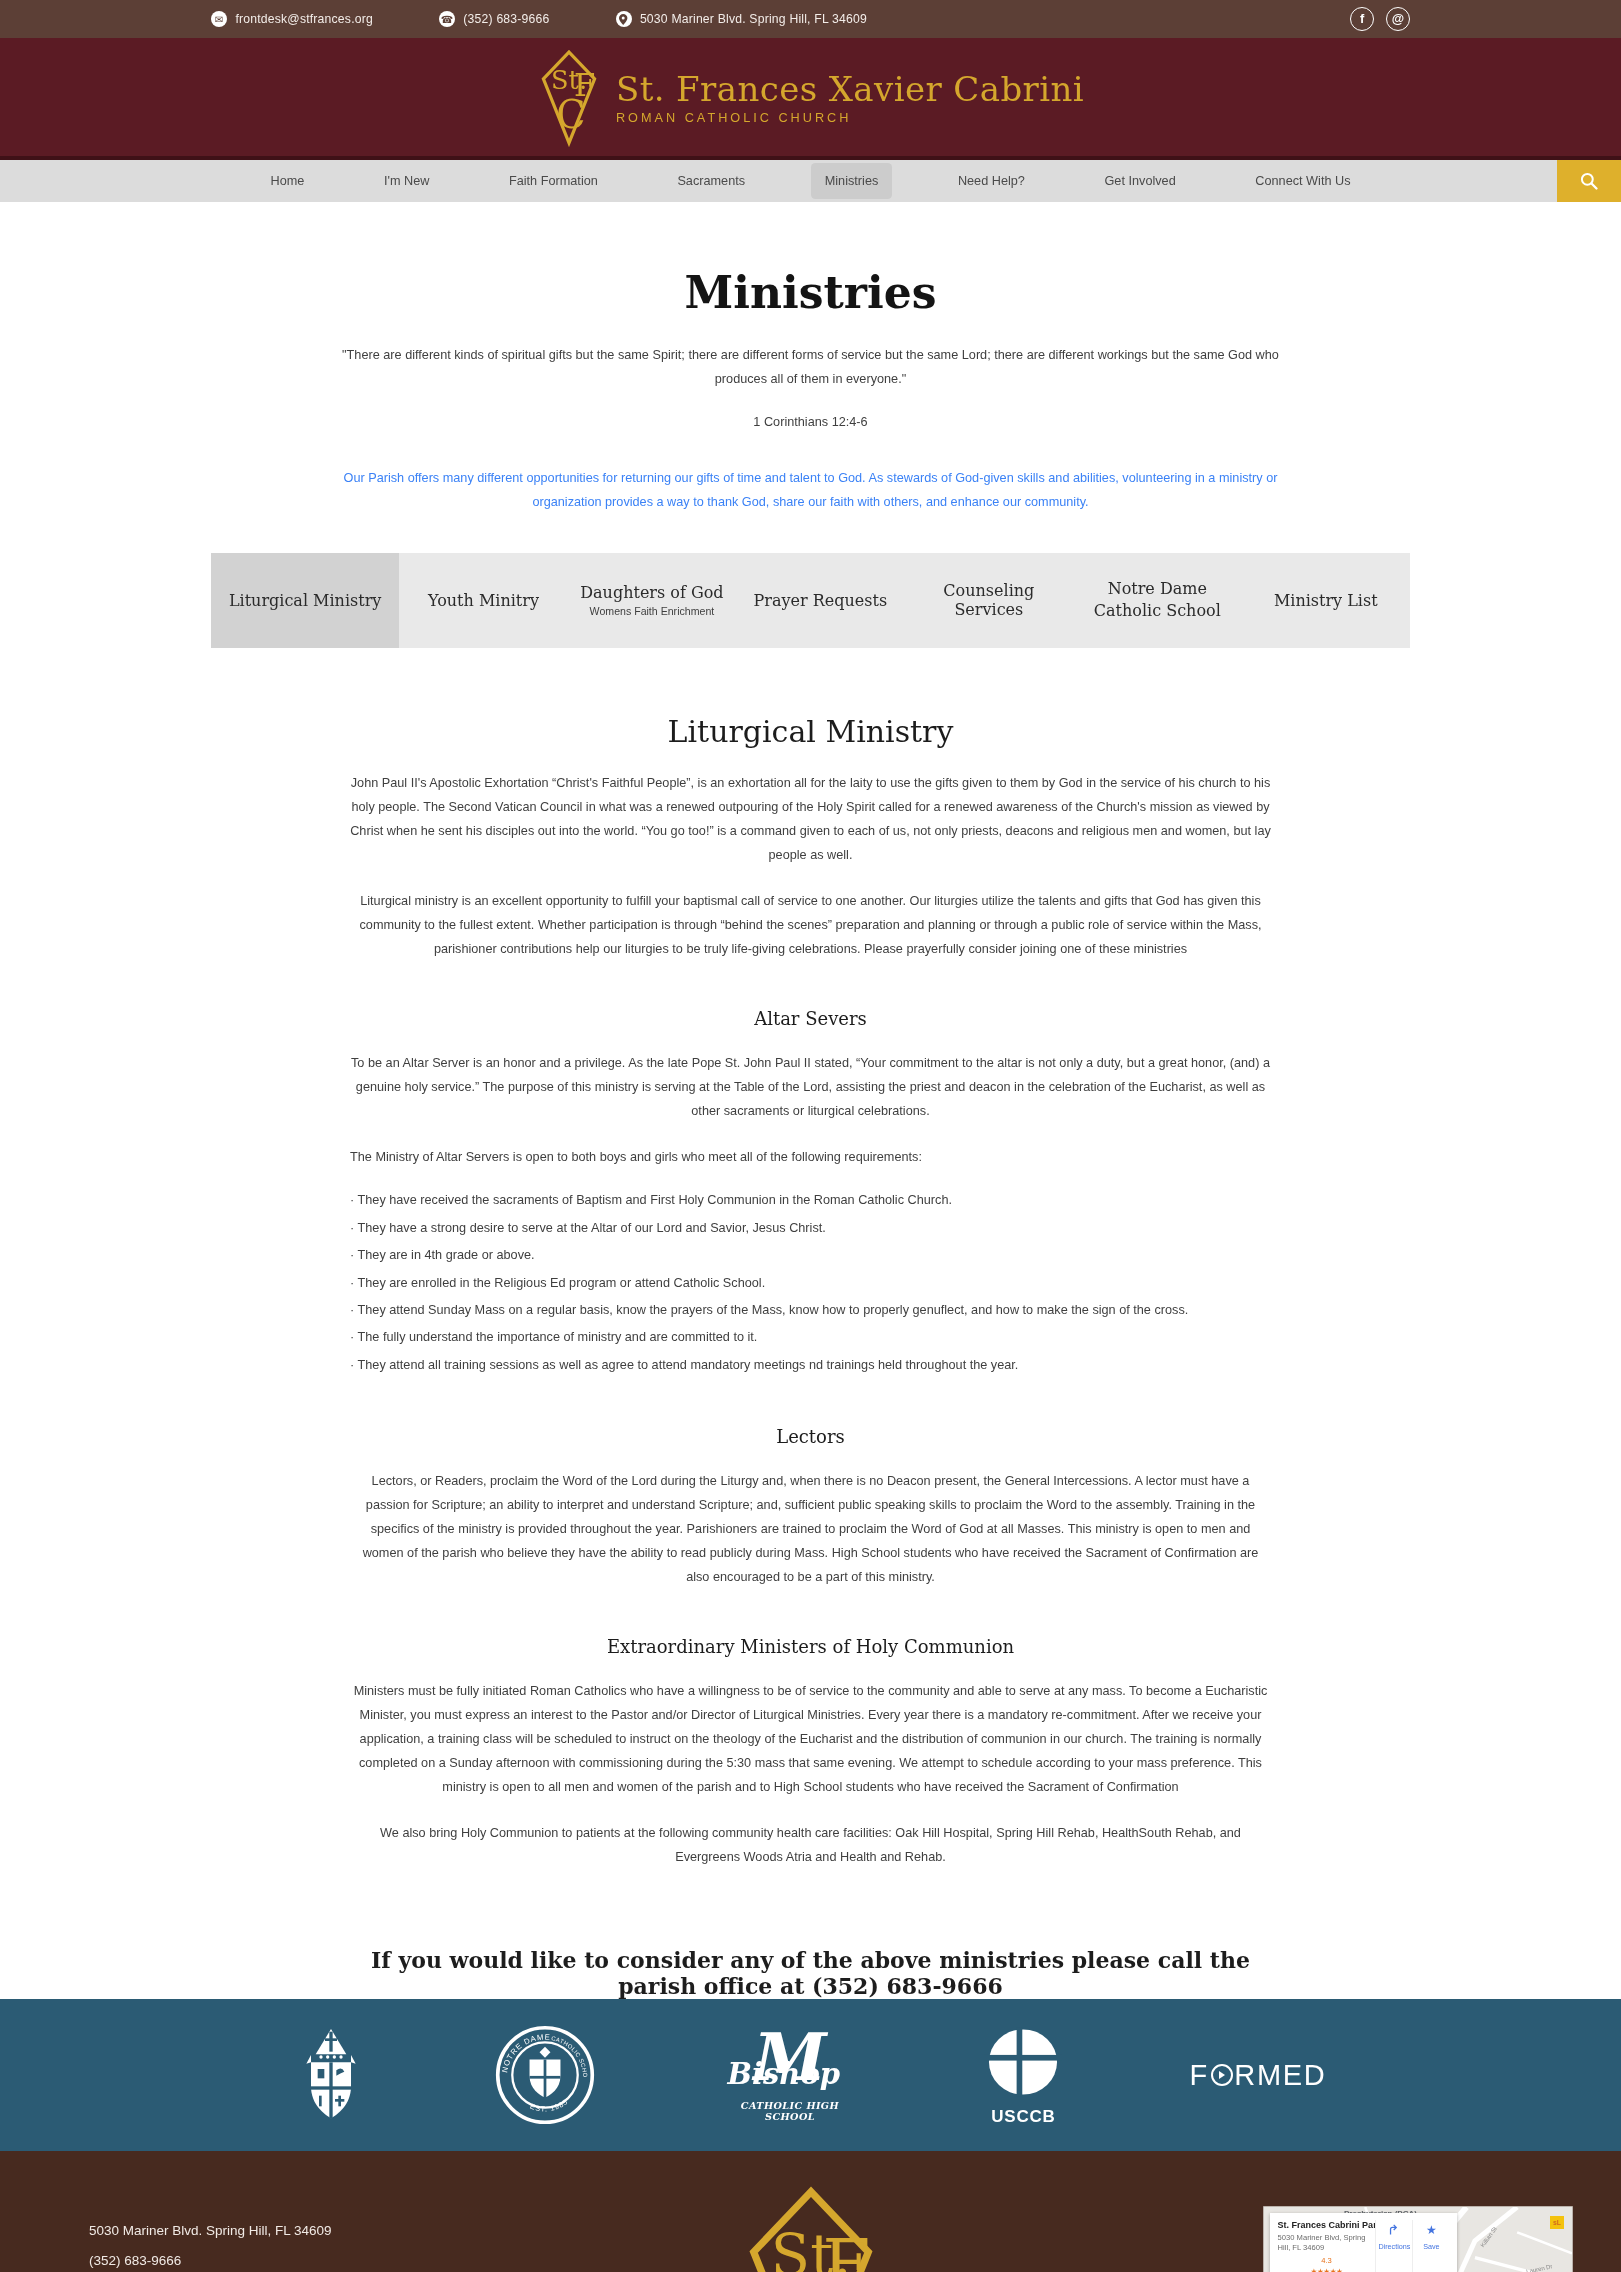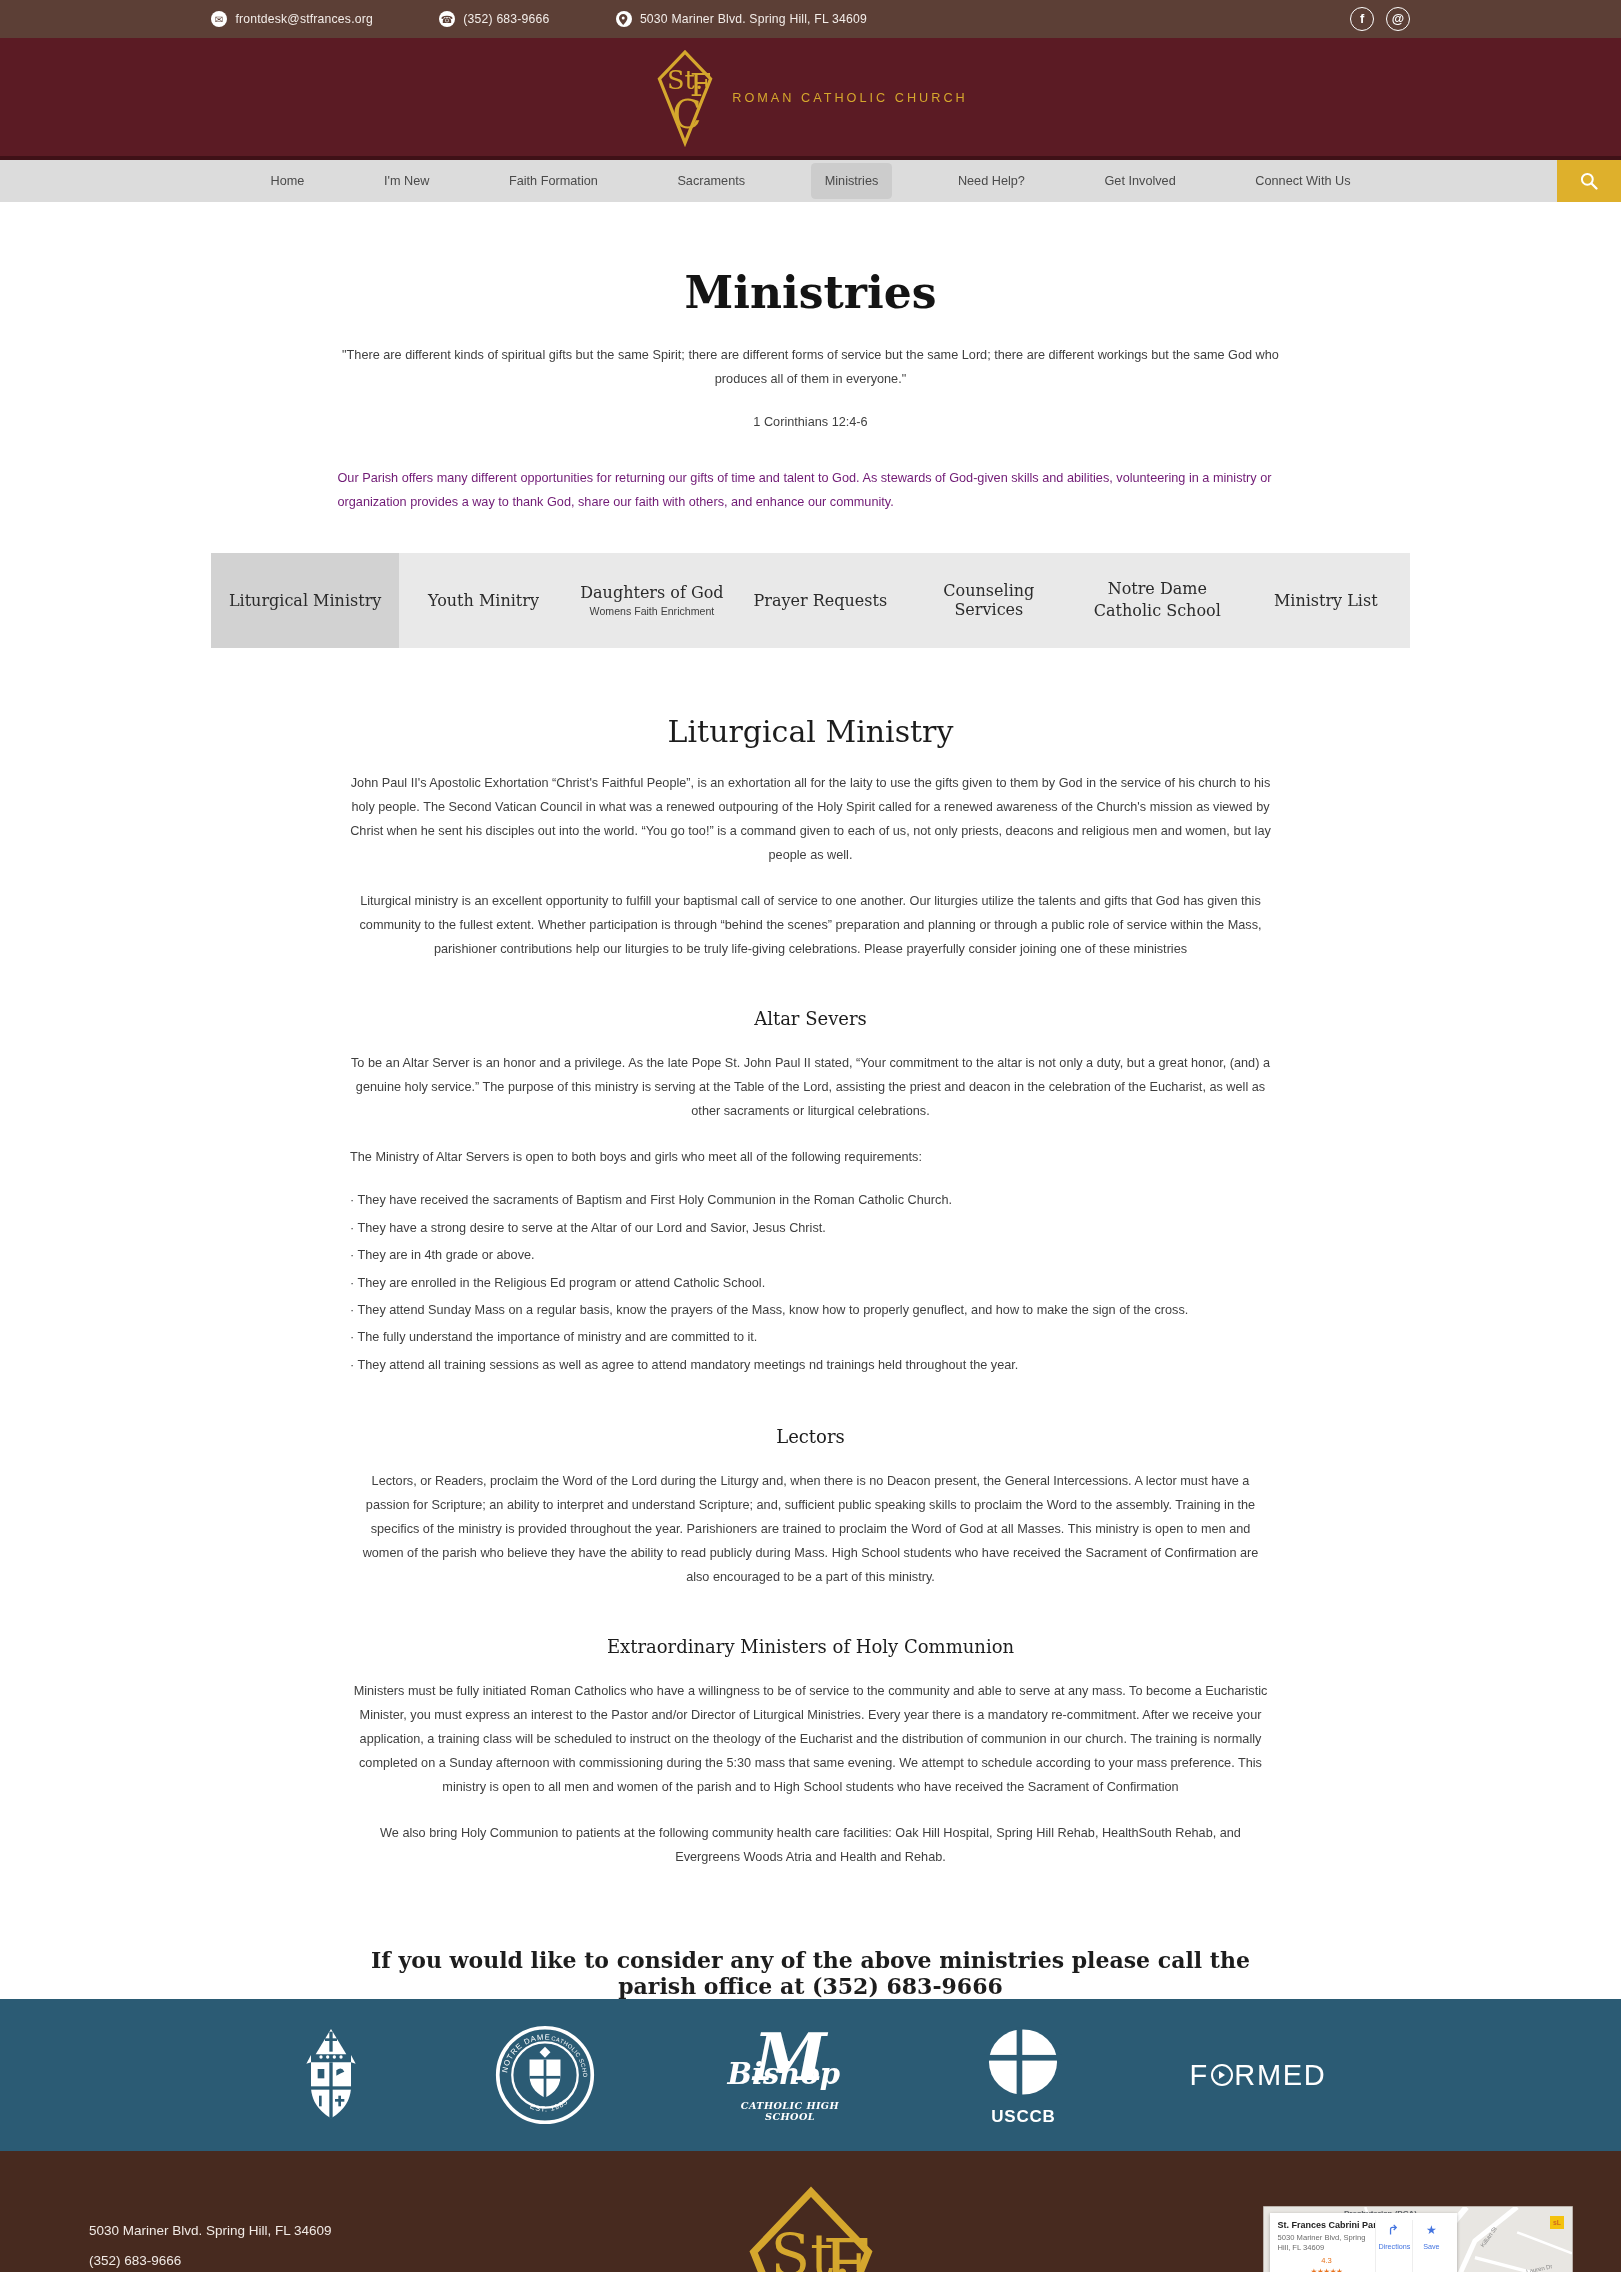--- a/index.html
+++ b/index.html
@@ -32,21 +32,21 @@
   .nav-item { color:#4a4a4a; font-size:12.7px; padding:11px 13.5px; border-radius:4.2px; cursor:pointer; white-space:nowrap; }
   .nav-item.active { background:#cccccc; }
   .nav-search { position:absolute; right:0; top:0; width:64px; height:42px; background:#deb02c;
       display:flex; align-items:center; justify-content:center; cursor:pointer; }
 
   
   .main { min-height:1590px; background:#fff; padding-top:0.8px; }
   h1.page-title { margin-top:64px; text-align:center; font-family:"DejaVu Serif", serif; font-weight:700; font-size:44px; color:#141414; }
   .quote { margin:25px auto 0; width:971px; text-align:center; font-size:12.7px; color:#3f3f3f; line-height:24px; }
   .quote-ref { margin-top:24px; text-align:center; font-size:12.7px; color:#3f3f3f; }
-  .intro { margin:37px auto 17px; width:946px; font-size:12.7px; color:#701a75; line-height:24px; }
+  .intro { margin:37px auto 17px; width:946px; text-align:center; font-size:12.7px; color:#3b82f6; line-height:24px; }
 
   .tabbar { margin:39px auto 0; width:1199px; height:95px; background:#e9e9e9; display:flex; }
   .tab { flex:1.15; display:flex; flex-direction:column; align-items:center; justify-content:center; cursor:pointer;
       font-family:"DejaVu Serif", serif; font-size:16px; color:#2b2b2b; text-align:center; padding:0 8.4px; }
   .tab.active { background:#d2d2d2; flex:1.3; }
   .tab .sub { font-family:"Liberation Sans", sans-serif; font-size:10.6px; color:#3f3f3f; margin-top:3.4px; }
   .tab.wrap2 { line-height:22px; }
   .tab.wrap2 .lbl { max-width:135px; }
 
   h2.section-h2 { margin-top:66px; text-align:center; font-family:"DejaVu Serif", serif; font-weight:400; font-size:30px; color:#1c1c1c; }
@@ -125,20 +125,21 @@
 
 <div class="header">
   <div class="brand">
     <svg width="64" height="101" viewBox="0 0 100 150">
       <polygon points="50,4 90,46 50,146 10,46" fill="none" stroke="#d5a72d" stroke-width="5"></polygon>
       <text x="22" y="62" font-family="DejaVu Serif, serif" font-size="40" fill="#d5a72d">St.</text>
       <text x="58" y="72" font-family="DejaVu Serif, serif" font-size="48" fill="#d5a72d">F</text>
       <text x="30" y="122" font-family="DejaVu Serif, serif" font-size="60" fill="#d5a72d">C</text>
     </svg>
     <div>
+      <div class="brand-name">St. Frances Xavier Cabrini</div>
       <div class="brand-sub">ROMAN CATHOLIC CHURCH</div>
     </div>
   </div>
 </div>
 
 <div class="nav">
   <div class="nav-inner">
     <span class="nav-item">Home</span>
     <span class="nav-item">I'm New</span>
     <span class="nav-item">Faith Formation</span>

